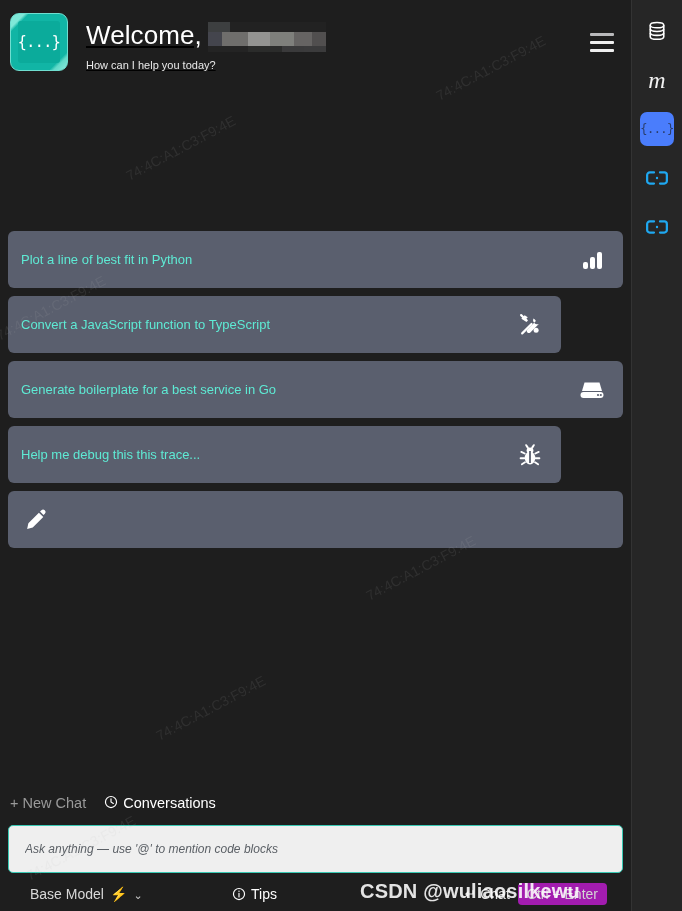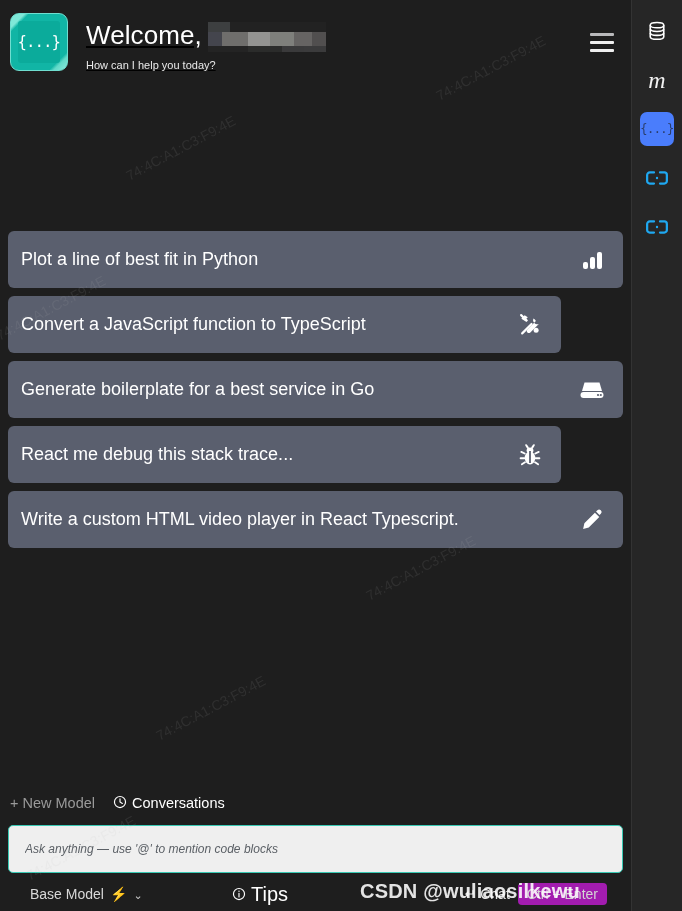--- a/index.html
+++ b/index.html
@@ -117,22 +117,22 @@
     height: 57px;
     background: #5a5f6e;
     border-radius: 6px;
     display: flex; align-items: center;
     padding: 0 16px 0 13px;
     cursor: pointer;
   }
   .card:nth-child(1), .card:nth-child(3), .card:nth-child(5) { width: 615px; }
   .card:nth-child(2), .card:nth-child(4) { width: 553px; }
   .card-label {
-    color: #ffffff;
-    font-size: 18px;
+    color: #5eead4;
+    font-size: 13px;
     flex: 1 1 auto;
     white-space: nowrap;
     overflow: hidden;
   }
   .card-icon {
     width: 30px; height: 30px;
     flex: 0 0 auto;
     display: flex; align-items: center; justify-content: center;
     color: #ffffff;
   }
@@ -197,21 +197,21 @@
     font-size: 14px;
     cursor: pointer;
     white-space: nowrap;
     margin-left: 20px;
   }
   .bolt { color: #f0b429; font-size: 14px; }
   .chev { color: #c9c9c9; font-size: 11px; position: relative; top: 1px; }
   .tips {
     position: absolute; left: 224px;
     display: flex; align-items: center; gap: 5px;
-    color: #ffffff; font-size: 20px;
+    color: #ffffff; font-size: 14px;
     cursor: pointer;
   }
   .send-group {
     position: absolute; right: 16px;
     display: flex; align-items: center; gap: 8px;
   }
   .chat-label {
     color: #e6e6e6; font-size: 14px;
     display: flex; align-items: center; gap: 5px;
     white-space: nowrap;
@@ -347,50 +347,49 @@
           <svg width="26" height="24" viewBox="0 0 26 24" fill="currentColor">
             <path d="M5.5 4.5h15l2.5 8.5h-20z"></path>
             <rect x="1.5" y="14" width="23" height="6" rx="3"></rect>
             <circle cx="19" cy="17" r="1.1" fill="#5a5f6e"></circle>
             <circle cx="21.8" cy="17" r="1.1" fill="#5a5f6e"></circle>
           </svg>
         </div>
       </div>
 
       <div class="card">
-        <div class="card-label">React me debug this stack trace...</div>
+        <div class="card-label">Help me debug this this trace...</div>
         <div class="card-icon">
           <svg width="24" height="25" viewBox="0 0 24 25" fill="currentColor">
             <path d="M8.2 3.2l1.6 2.4M15.8 3.2l-1.6 2.4" stroke="currentColor" stroke-width="2" stroke-linecap="round" fill="none"></path>
             <ellipse cx="12" cy="8.5" rx="3.4" ry="3.1"></ellipse>
             <ellipse cx="12" cy="16" rx="5.3" ry="6.4"></ellipse>
             <rect x="11.1" y="9" width="1.8" height="12" fill="#5a5f6e"></rect>
             <path d="M6.7 11.5l-3.4-1.6M6.4 16.2H2.6M7 20.3l-3.1 1.9M17.3 11.5l3.4-1.6M17.6 16.2h3.8M17 20.3l3.1 1.9" stroke="currentColor" stroke-width="1.9" stroke-linecap="round" fill="none"></path>
           </svg>
         </div>
       </div>
 
       <div class="card">
-        <div class="card-label">Write a custom HTML video player in React Typescript.</div>
         <div class="card-icon">
           <svg width="25" height="25" viewBox="0 0 24 24" fill="currentColor">
             <path d="M19.9 3.1a2.3 2.3 0 0 0-3.2 0l-1.3 1.3 3.3 3.3 1.3-1.3a2.3 2.3 0 0 0 0-3.3z"></path>
             <path d="M14.3 5.5L4.2 15.6 3 21l5.4-1.2 10.1-10.1-4.2-4.2z"></path>
           </svg>
         </div>
       </div>
 
     </div>
 
     <div class="spacer"></div>
 
     <div class="bottom">
 
       <div class="quick-row">
-        <div class="new-chat">+ New Model</div>
+        <div class="new-chat">+ New Chat</div>
         <div class="conversations">
           <svg class="clock-icon" width="14" height="14" viewBox="0 0 24 24" fill="none" stroke="#ffffff" stroke-width="2">
             <circle cx="12" cy="12" r="9.5"></circle>
             <path d="M12 6.5V12l4 2.4" stroke-linecap="round"></path>
           </svg>
           <span>Conversations</span>
         </div>
       </div>
 
       <div class="composer">

